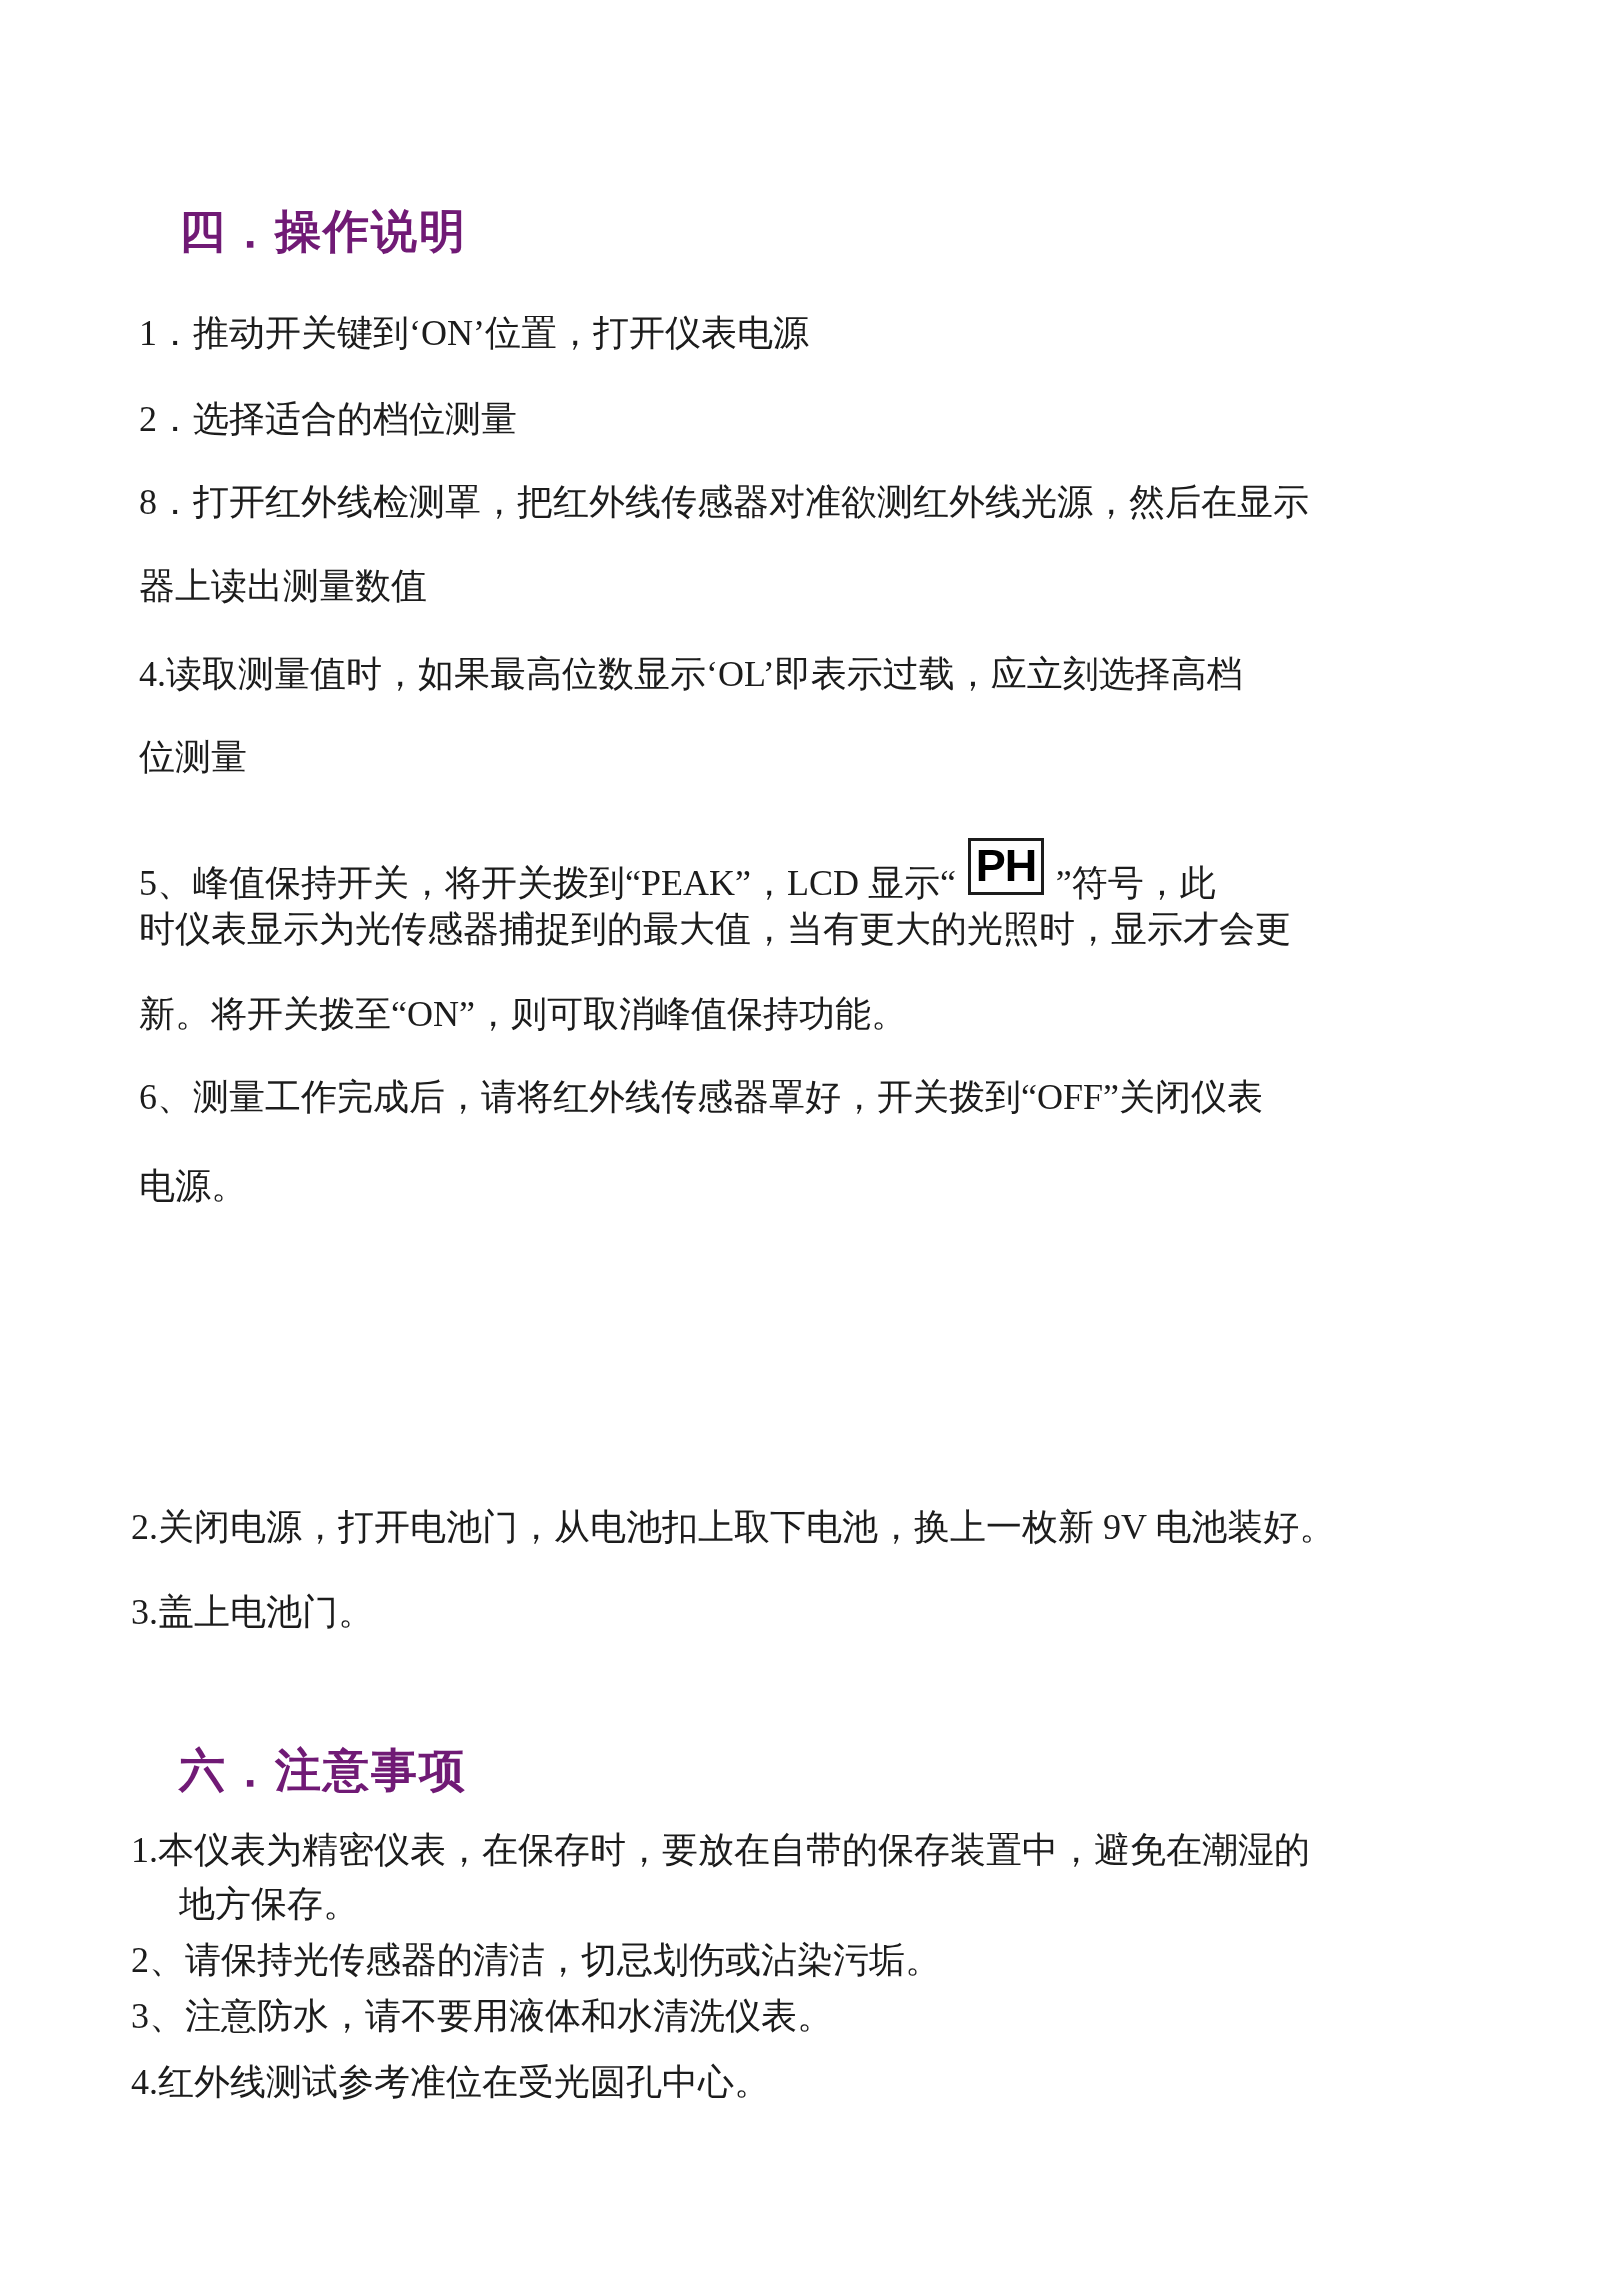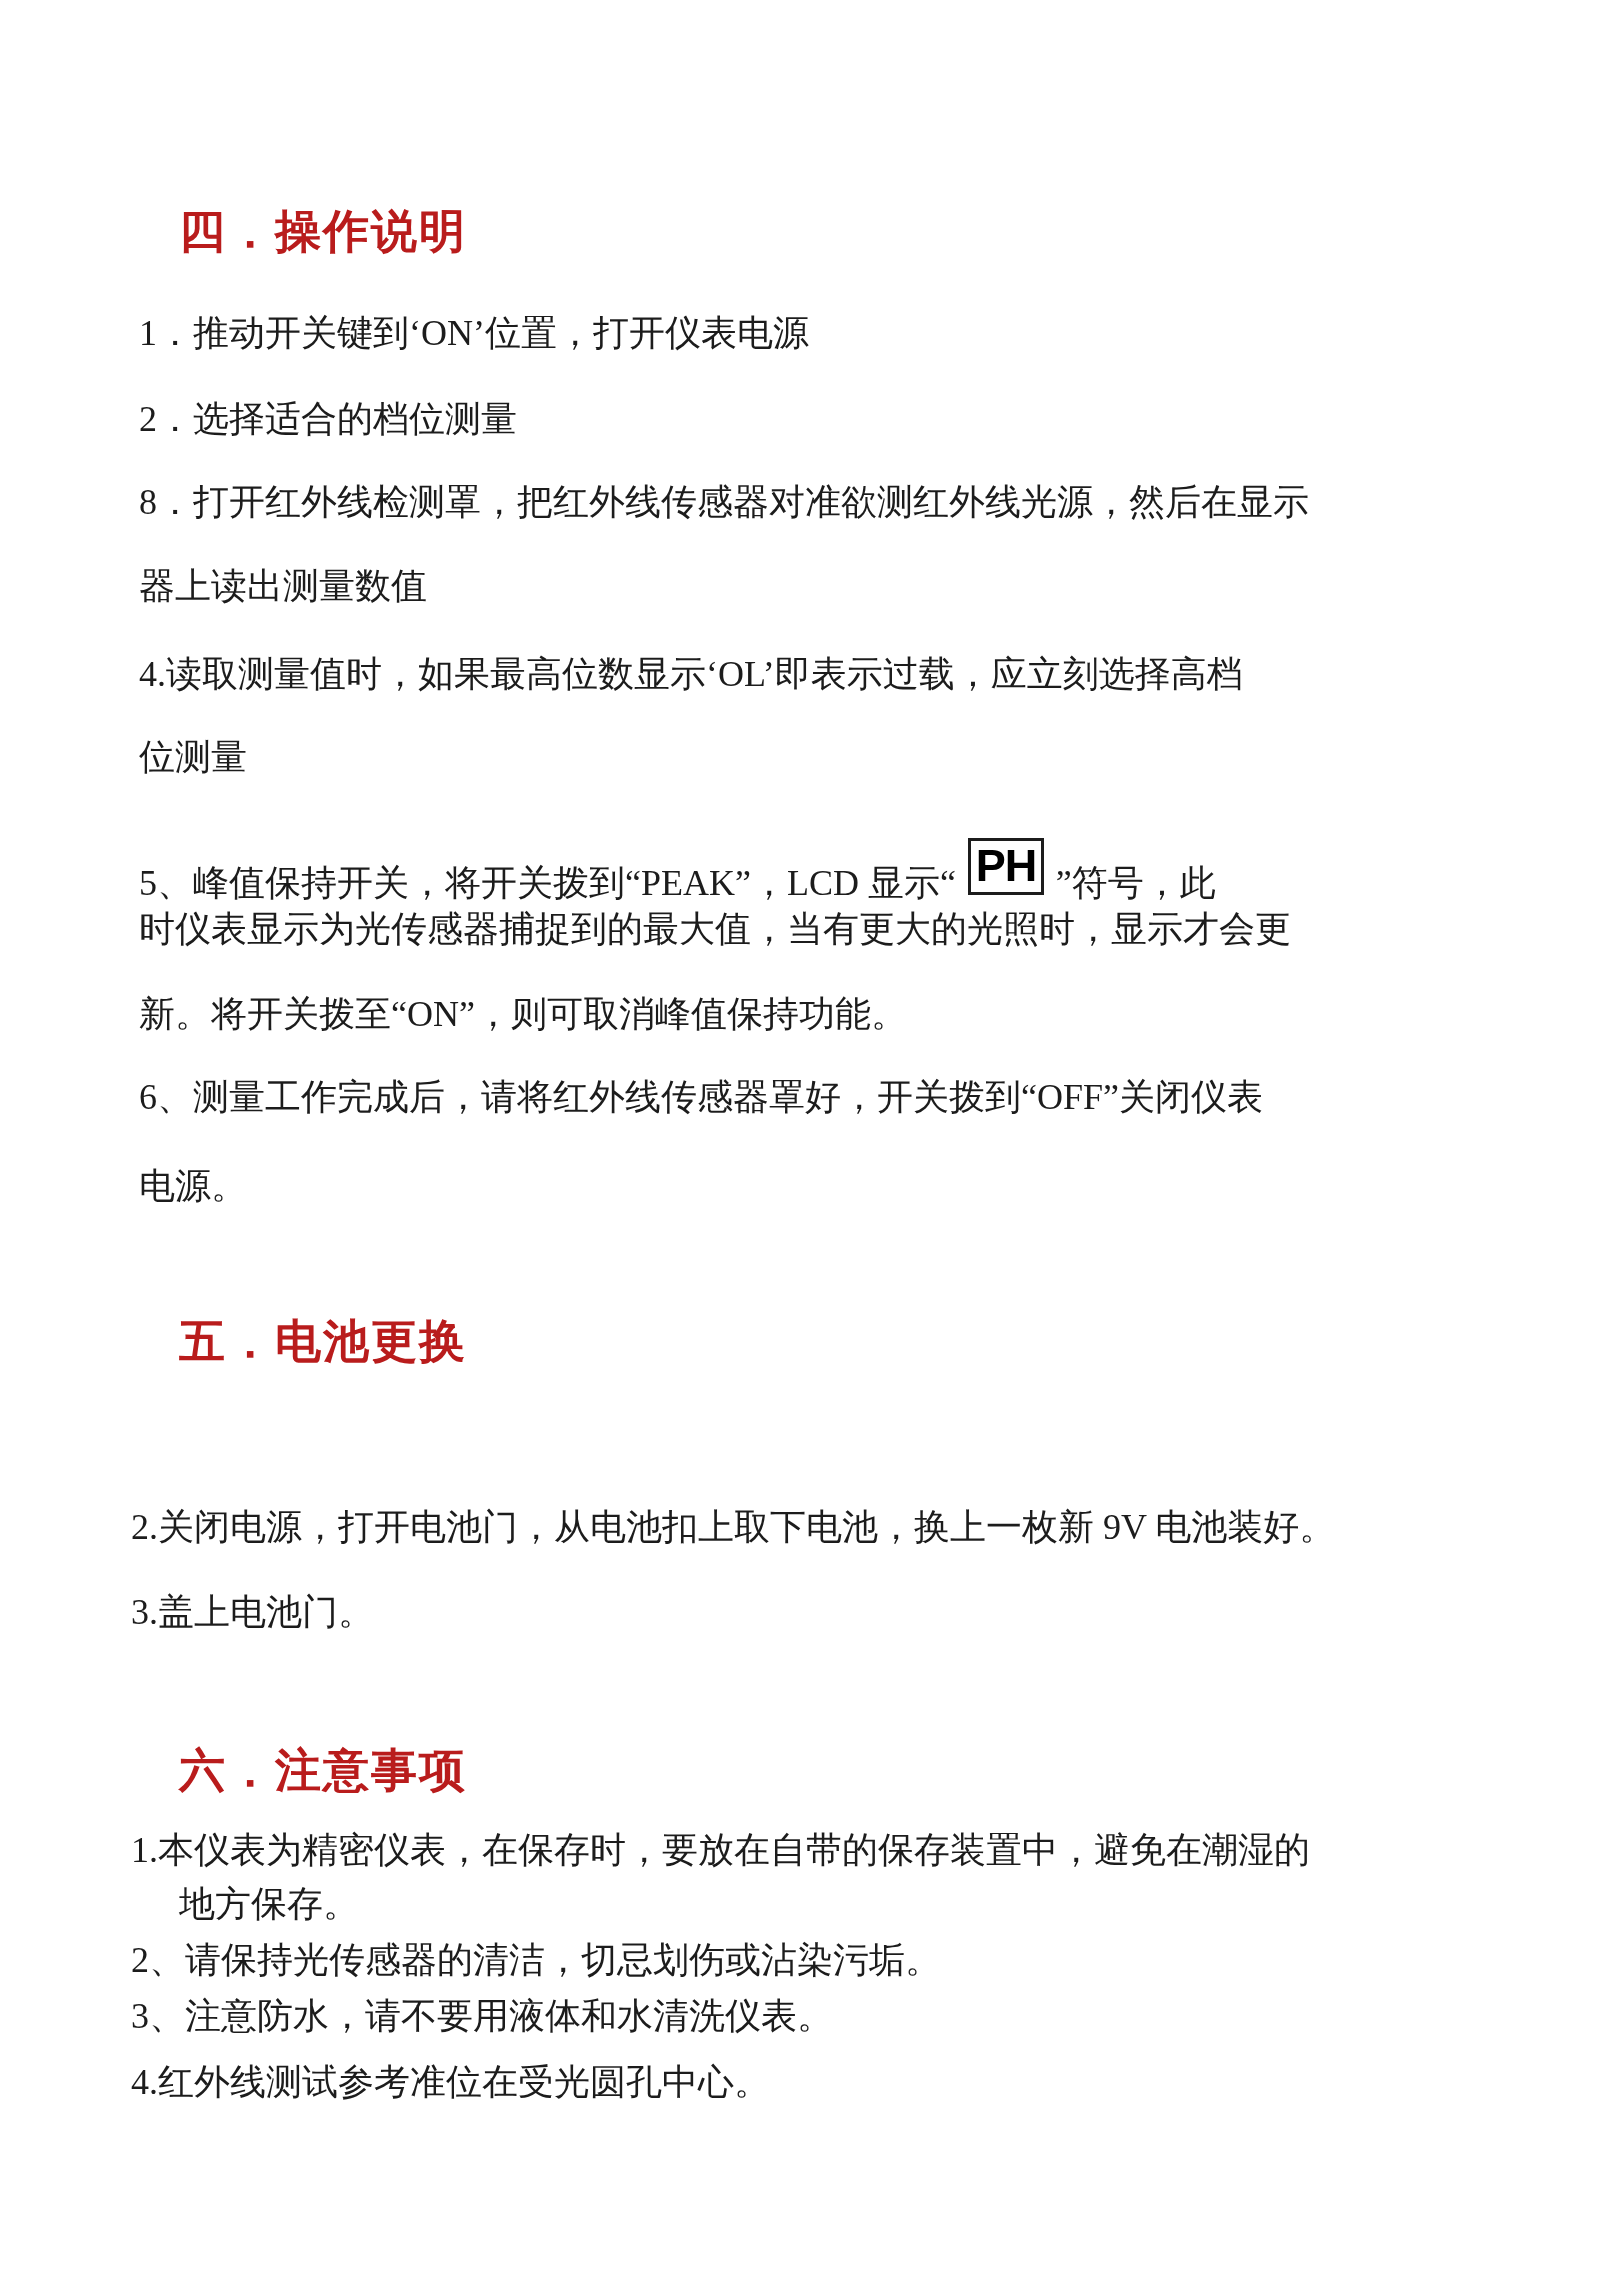--- a/index.html
+++ b/index.html
@@ -14,21 +14,21 @@
   }
   .h1{
     position:absolute;
     left:179px;
     margin:0;
     font-family:"Liberation Sans","DejaVu Sans",sans-serif;
     font-weight:900;
     font-size:46px;
     line-height:59px;
     letter-spacing:2px;
-    color:#b91c1c;
+    color:#701a75;
     white-space:nowrap;
   }
   .line{
     position:absolute;
     left:131px;
     margin:8px;
     font-size:36px;
     line-height:45px;
     white-space:nowrap;
     color:#1c1c1c;
@@ -69,21 +69,20 @@
   <p class="line" style="top:644px">4.读取测量值时，如果最高位数显示‘OL’即表示过载，应立刻选择高档</p>
   <p class="line" style="top:727px">位测量</p>
 
   <p class="line" style="top:830px"><span>5、峰值保持开关，将开关拨到“PEAK”，LCD 显示“</span><span class="phbox"><span>PH</span></span><span>”符号，此</span></p>
 
   <p class="line" style="top:899px">时仪表显示为光传感器捕捉到的最大值，当有更大的光照时，显示才会更</p>
   <p class="line" style="top:984px">新。将开关拨至“ON”，则可取消峰值保持功能。</p>
   <p class="line" style="top:1067px">6、测量工作完成后，请将红外线传感器罩好，开关拨到“OFF”关闭仪表</p>
   <p class="line" style="top:1156px">电源。</p>
 
-  <h1 class="h1" style="top:1312px">五．电池更换</h1>
 
 
   <p class="line sec56" style="top:1497px">2.关闭电源，打开电池门，从电池扣上取下电池，换上一枚新 9V 电池装好。</p>
   <p class="line sec56" style="top:1582px">3.盖上电池门。</p>
 
   <h1 class="h1" style="top:1741px">六．注意事项</h1>
 
   <p class="line sec56" style="top:1820px">1.本仪表为精密仪表，在保存时，要放在自带的保存装置中，避免在潮湿的</p>
   <p class="line indent2" style="top:1874px">地方保存。</p>
   <p class="line sec56" style="top:1930px">2、请保持光传感器的清洁，切忌划伤或沾染污垢。</p>

